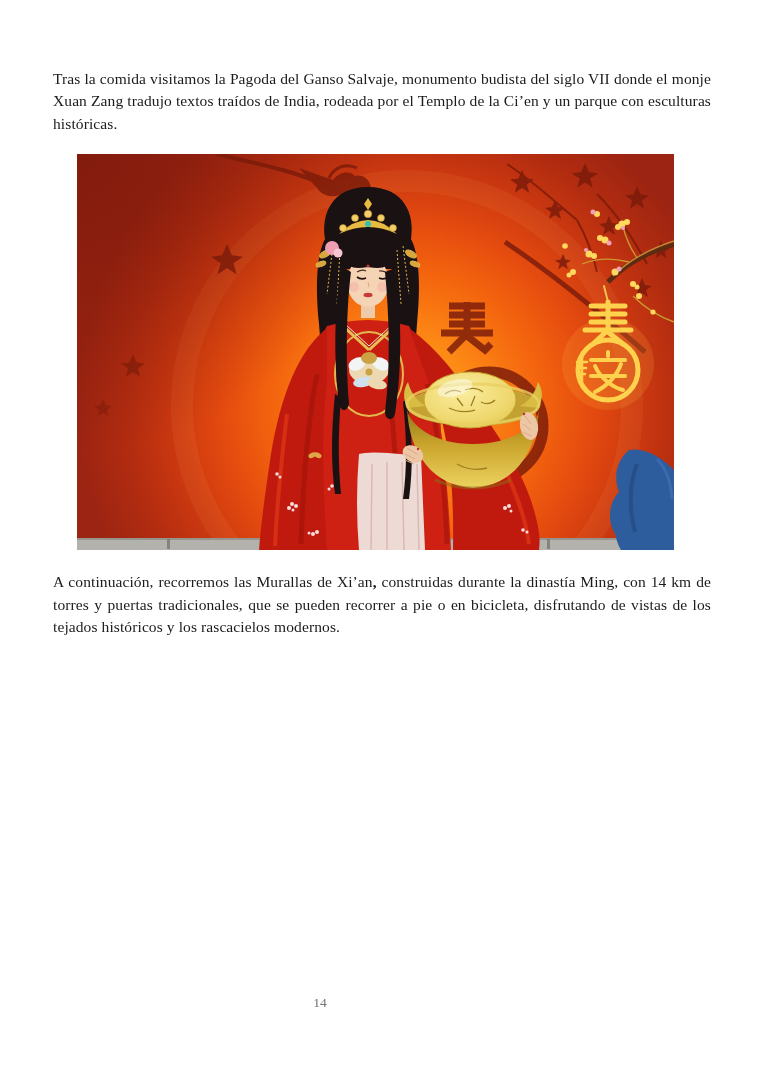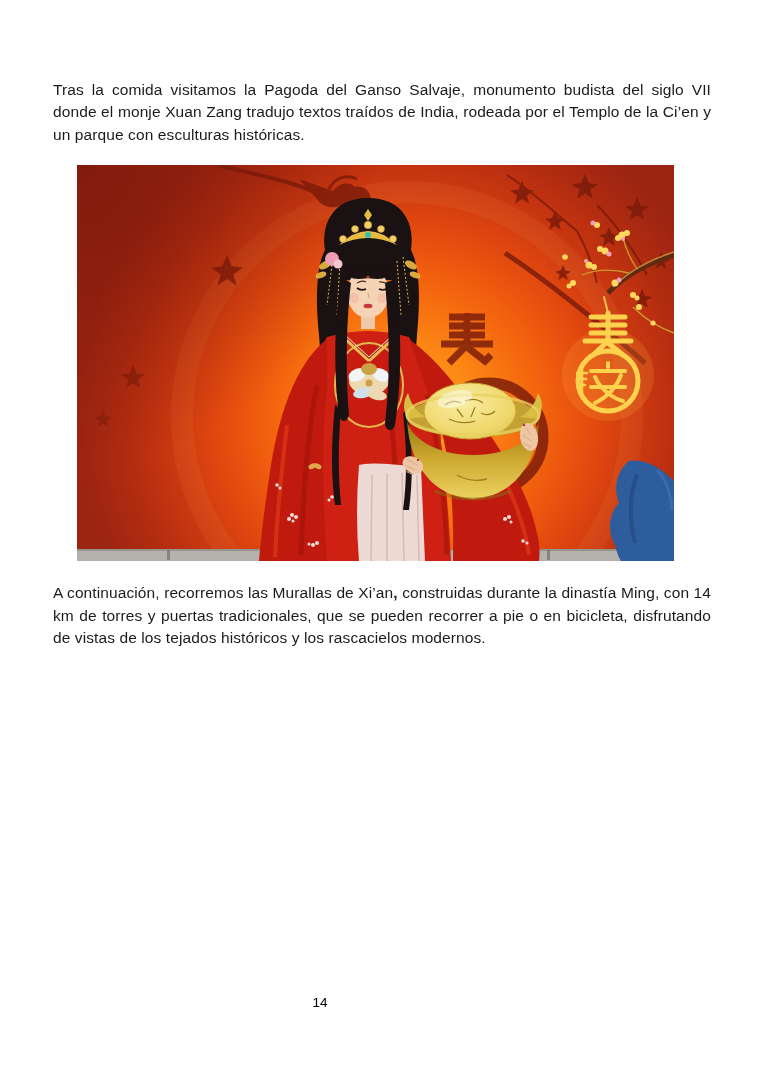--- a/index.html
+++ b/index.html
@@ -3,34 +3,34 @@
 <meta charset="utf-8">
 <style>
   html,body { margin:0; padding:0; }
   body {
     width:764px; height:1080px;
     background:#ffffff;
     font-family:"Liberation Sans", sans-serif;
     position:relative;
     overflow:hidden;
   }
-  .page { position:absolute; inset:0; padding:16px 53px; box-sizing:border-box; overflow:hidden; }
+  .page { position:absolute; inset:0; padding:5px 53px; box-sizing:border-box; overflow:hidden;font-family:Liberation Serif, serif; }
   .para {
     font-size:15.5px; line-height:22.4px;
     text-align:justify; color:#1b1b1b;
     letter-spacing:0.1px; margin:0;
   }
   .p1 { margin-top:63px; }
   .p2 { margin-top:21px; }
   .bold-seg { font-weight:bold; }
   figure { margin:0; }
   .photo-svg { display:block; margin:19px 0 0 24px; width:597px; height:396px; }
   .page-number {
     position:absolute; top:995px; left:0; width:640px;
-    text-align:center; font-size:13.5px; color:#000000;
+    text-align:center; font-size:13.5px; color:#737373;
   }
 </style>
 </head>
 <body>
 
 <div class="page">
 
   <p class="para p1">Tras la comida visitamos la Pagoda del Ganso Salvaje, monumento budista del siglo VII donde el monje Xuan Zang tradujo textos traídos de India, rodeada por el Templo de la Ci’en y un parque con esculturas históricas.</p>
 
   <figure>

